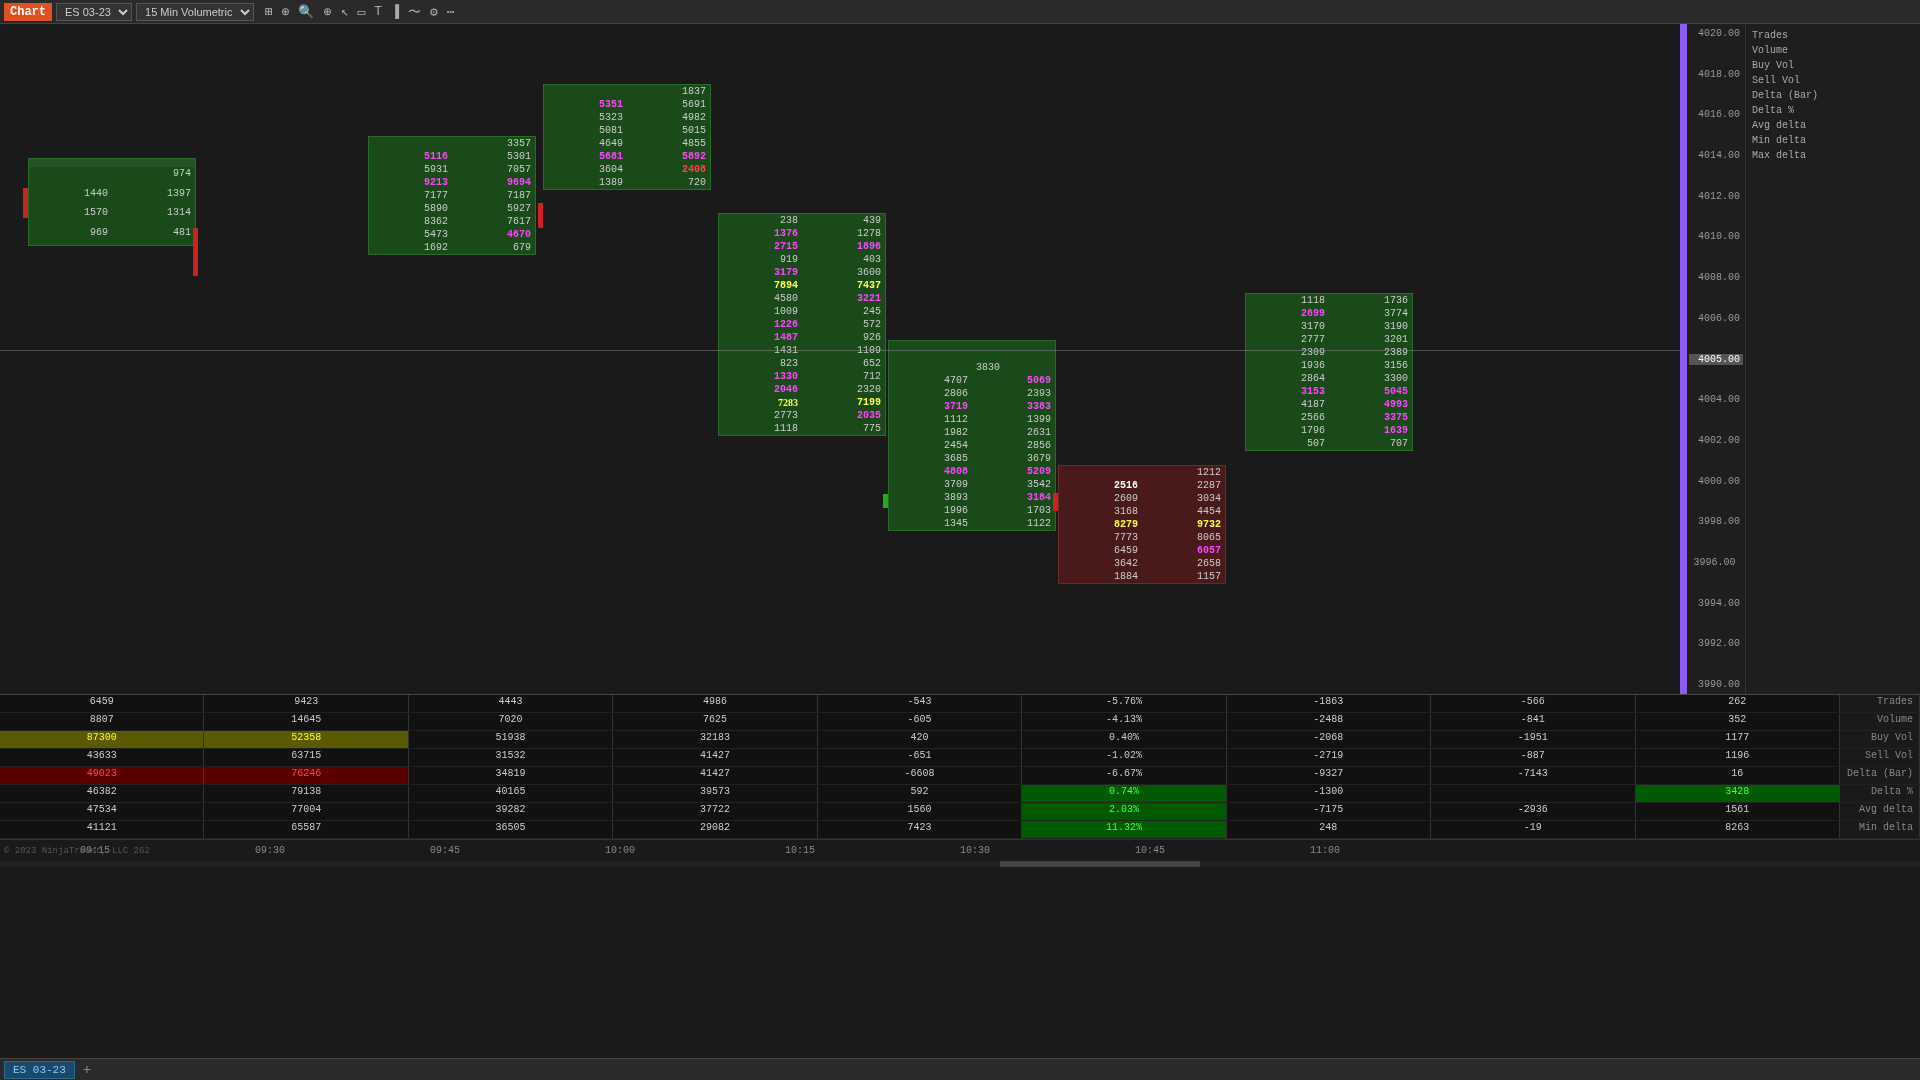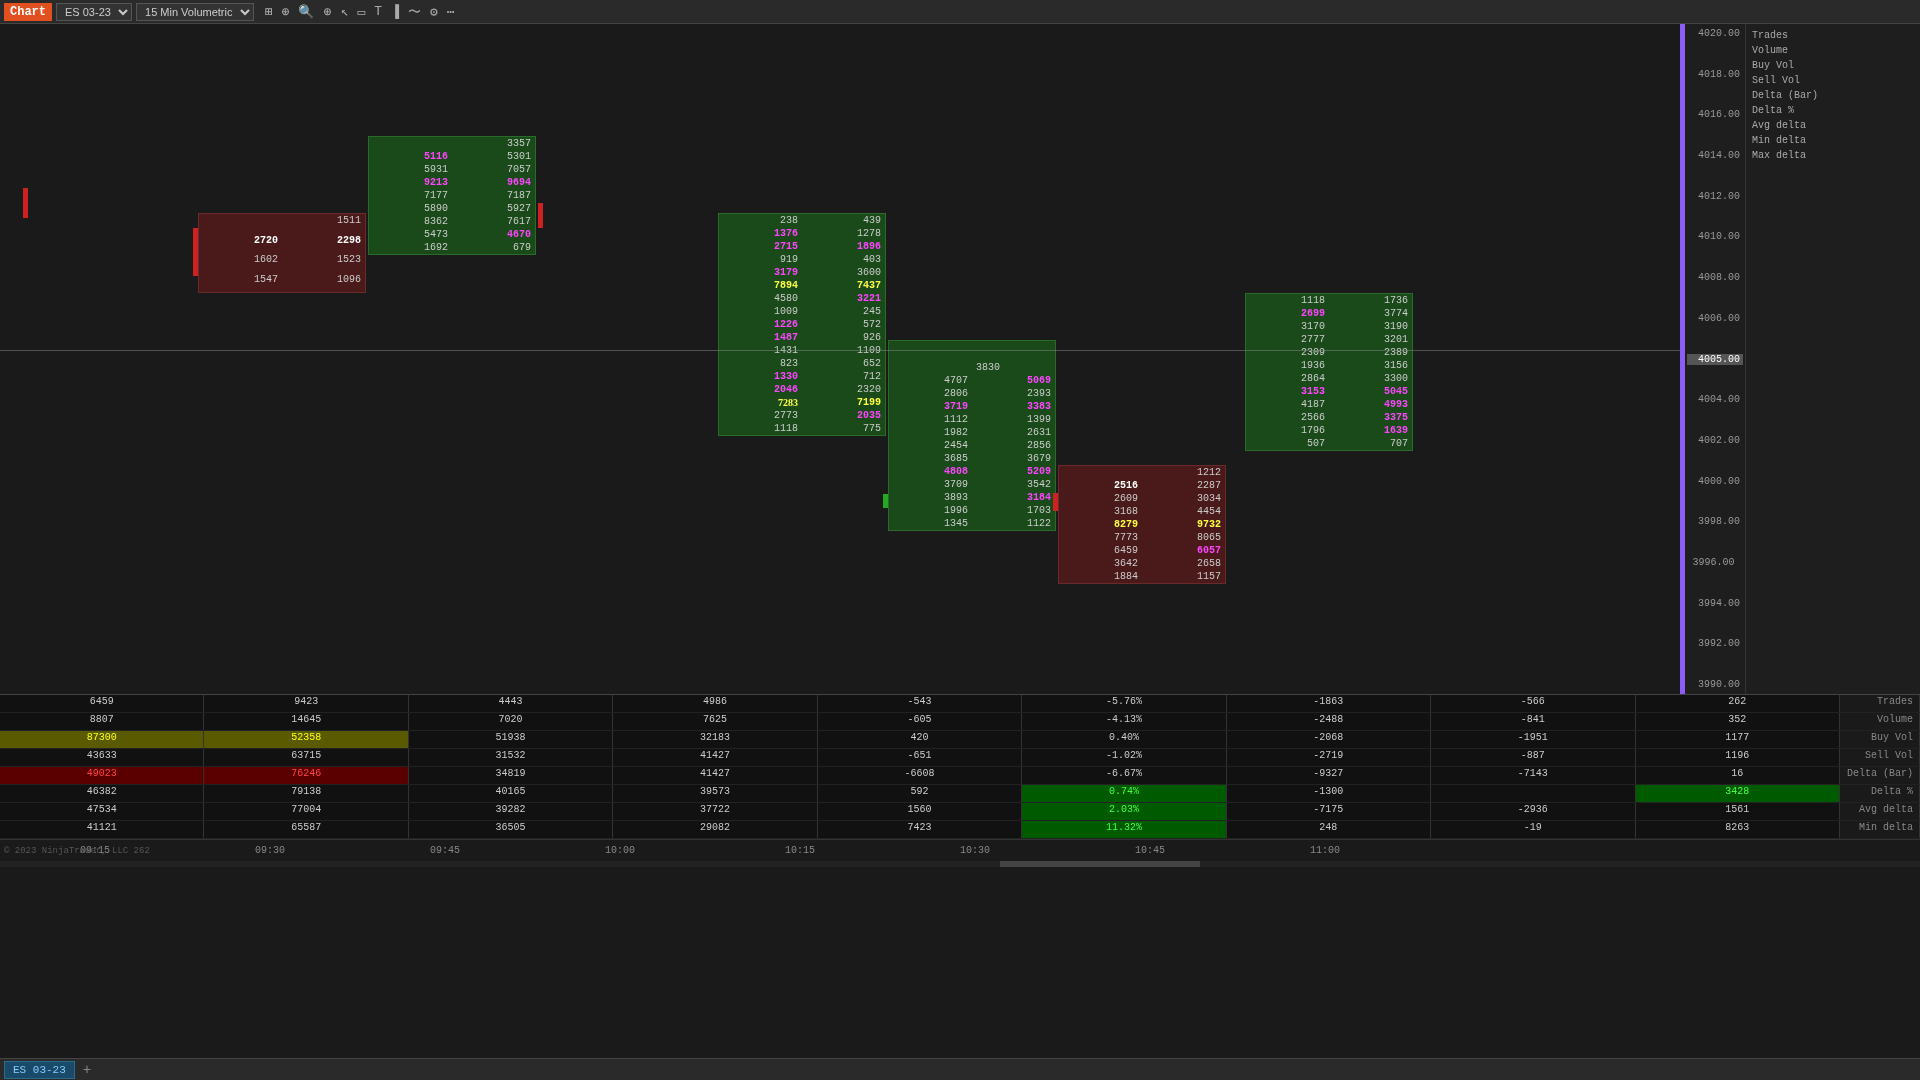--- a/index.html
+++ b/index.html
@@ -160,32 +160,33 @@
     <span class="toolbar-icon">〜</span>
     <span class="toolbar-icon">⚙</span>
     <span class="toolbar-icon">⋯</span>
   </div>
 </div>
 
 <div style="position:relative; display:flex; width:1920px; height:670px;">
 
   <div id="chart-area" style="position:relative; flex:1; height:670px; overflow:hidden;">
 
+    <div class="candle-block green" style="left:28px; top:130px; width:168px; height:88px;">
+      <div class="cell header"></div>
+      <div class="cell" style="text-align:right; grid-column:2;">974</div>
+      <div class="cell">1440</div>
+        <div class="cell">1397</div>
+      <div class="cell">1570</div>
+        <div class="cell">1314</div>
+      <div class="cell">969</div>
+        <div class="cell">481</div>
+    </div>
 
     <div style="position:absolute; left:23px; top:160px; width:5px; height:30px; background:#cc2222;"></div>
 
-    <div class="candle-block red" style="left:198px; top:185px; width:168px; height:80px; position:absolute;">
-      <div class="cell" style="text-align:right; grid-column:2;">1511</div>
-      <div class="cell" style="color:#fff; font-weight:bold;">2720</div>
-      <div class="cell" style="color:#fff; font-weight:bold;">2298</div>
-      <div class="cell">1602</div>
-        <div class="cell">1523</div>
-      <div class="cell">1547</div>
-        <div class="cell">1096</div>
-    </div>
     <div style="position:absolute; left:193px; top:200px; width:5px; height:48px; background:#cc2222;"></div>
 
     <div class="candle-block green" style="left:368px; top:108px; width:168px; position:absolute;">
       <div class="cell" style="text-align:right; grid-column:2;">3357</div>
       <div class="cell" style="color:#ff44ff; font-weight:bold;">5116</div>
         <div class="cell">5301</div>
       <div class="cell">5931</div>
         <div class="cell">7057</div>
       <div class="cell" style="color:#ff44ff; font-weight:bold;">9213</div>
       <div class="cell" style="color:#ff44ff; font-weight:bold;">9694</div>
@@ -194,20 +195,37 @@
       <div class="cell">5890</div>
         <div class="cell">5927</div>
       <div class="cell">8362</div>
         <div class="cell">7617</div>
       <div class="cell">5473</div>
       <div class="cell" style="color:#ff44ff; font-weight:bold;">4670</div>
       <div class="cell">1692</div>
         <div class="cell">679</div>
     </div>
 
+    <div class="candle-block green" style="left:543px; top:56px; width:168px; position:absolute;">
+      <div class="cell" style="text-align:right; grid-column:2;">1837</div>
+      <div class="cell" style="color:#ff44ff; font-weight:bold;">5351</div>
+        <div class="cell">5691</div>
+      <div class="cell">5323</div>
+        <div class="cell">4982</div>
+      <div class="cell">5081</div>
+        <div class="cell">5015</div>
+      <div class="cell">4649</div>
+        <div class="cell">4855</div>
+      <div class="cell" style="color:#ff44ff; font-weight:bold;">5681</div>
+      <div class="cell" style="color:#ff44ff; font-weight:bold;">5892</div>
+      <div class="cell">3604</div>
+      <div class="cell" style="color:#ff4444; font-weight:bold;">2408</div>
+      <div class="cell">1389</div>
+        <div class="cell">720</div>
+    </div>
 
     <div style="position:absolute; left:538px; top:175px; width:5px; height:25px; background:#cc2222;"></div>
 
     <div class="candle-block green" style="left:718px; top:185px; width:168px; position:absolute;">
       <div class="cell">238</div>
         <div class="cell">439</div>
       <div class="cell" style="color:#ff44ff; font-weight:bold;">1376</div>
         <div class="cell">1278</div>
       <div class="cell" style="color:#ff44ff; font-weight:bold;">2715</div>
       <div class="cell" style="color:#ff44ff; font-weight:bold;">1896</div>
@@ -316,21 +334,21 @@
       <div class="cell">1796</div>
       <div class="cell" style="color:#ff44ff; font-weight:bold;">1639</div>
       <div class="cell">507</div>
         <div class="cell">707</div>
     </div>
 
     <div style="position:absolute; top:322px; left:0; right:0; height:1px; background:#888; opacity:0.5;"></div>
 
   </div>
 
-  <div style="position:relative; width:65px; background:#1e1e1e; border-left:5px solid #8b5cf6; font-size:10px; color:#999; display:flex; flex-direction:column; justify-content:space-between; padding:4px 2px; height:670px;">
+  <div style="position:relative; width:65px; background:#1e1e1e; border-left:7px solid #8b5cf6; font-size:10px; color:#999; display:flex; flex-direction:column; justify-content:space-between; padding:4px 2px; height:670px;">
     <div style="text-align:right; padding-right:3px;">4020.00</div>
     <div style="text-align:right; padding-right:3px;">4018.00</div>
     <div style="text-align:right; padding-right:3px;">4016.00</div>
     <div style="text-align:right; padding-right:3px;">4014.00</div>
     <div style="text-align:right; padding-right:3px;">4012.00</div>
     <div style="text-align:right; padding-right:3px;">4010.00</div>
     <div style="text-align:right; padding-right:3px;">4008.00</div>
     <div style="text-align:right; padding-right:3px;">4006.00</div>
     <div style="text-align:right; padding-right:3px; background:#555; color:#fff;">4005.00</div>
     <div style="text-align:right; padding-right:3px;">4004.00</div>

